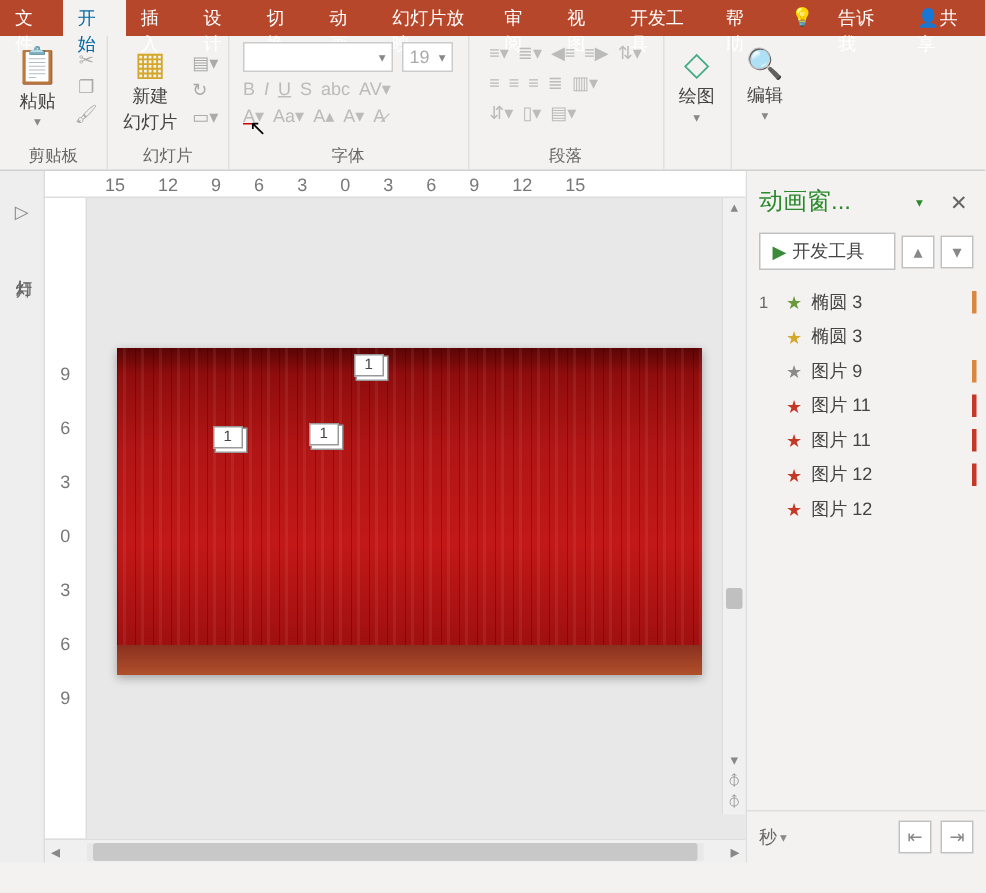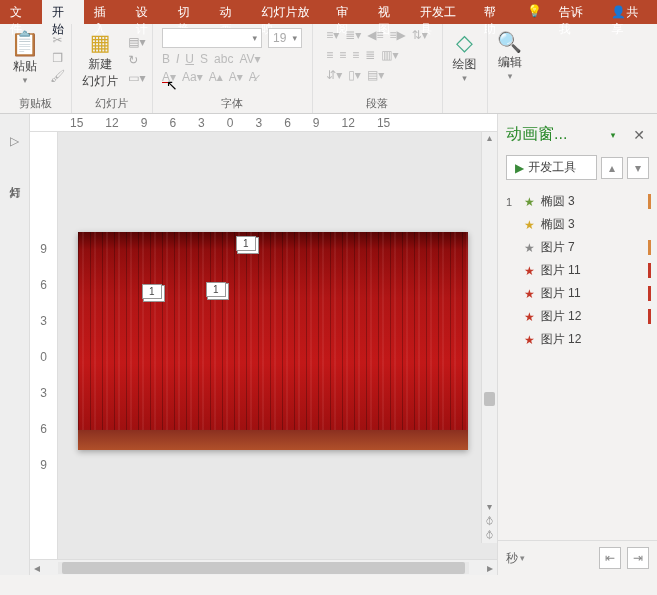--- a/index.html
+++ b/index.html
@@ -1,20 +1,20 @@
 <!DOCTYPE html>
 <html><head>
 <meta charset="utf-8">
 <style>
 *{margin:0;padding:0;box-sizing:border-box;font-family:"Microsoft YaHei",sans-serif;font-size:12px;}
 body{background:#f3f2f1;width:657px;height:595px;overflow:hidden;}
 .titlebar{background:#b7472a;height:24px;display:flex;color:#fff;}
 .tab{padding:4px 10px;cursor:pointer;}
 .tab.file{background:#b7472a;}
-.tab.active{background:#f3f2f1;color:#0f172a;}
+.tab.active{background:#f3f2f1;color:#0369a1;}
 .tab.right{margin-left:auto;}
 .search-ico{margin-left:6px;padding:4px 6px;}
 .ribbon{background:#f3f2f1;height:90px;border-bottom:1px solid #d0d0d0;display:flex;}
 .group{border-right:1px solid #e0e0e0;padding:4px 6px 2px;display:flex;flex-direction:column;align-items:center;justify-content:space-between;}
 .group-label{color:#666;font-size:11px;margin-top:2px;}
 .big-btn{display:flex;flex-direction:column;align-items:center;padding:2px 4px;color:#444;}
 .ico{display:inline-block;text-align:center;}
 .small-btns{display:flex;flex-direction:column;gap:4px;}
 .row{display:flex;gap:6px;align-items:center;}
 .gray{color:#aaa;}
@@ -270,21 +270,21 @@
           <span class="bar o"></span>
         </div>
         <div class="anim-item">
           <span class="num"></span>
           <span class="star st-yellow">★</span>
           <span>椭圆 3</span>
         </div>
         <div class="anim-item">
           <span class="num"></span>
           <span class="star st-gray">★</span>
-          <span>图片 7</span>
+          <span>图片 9</span>
           <span class="bar o"></span>
         </div>
         <div class="anim-item">
           <span class="num"></span>
           <span class="star st-red">★</span>
           <span>图片 11</span>
           <span class="bar r"></span>
         </div>
         <div class="anim-item">
           <span class="num"></span>

